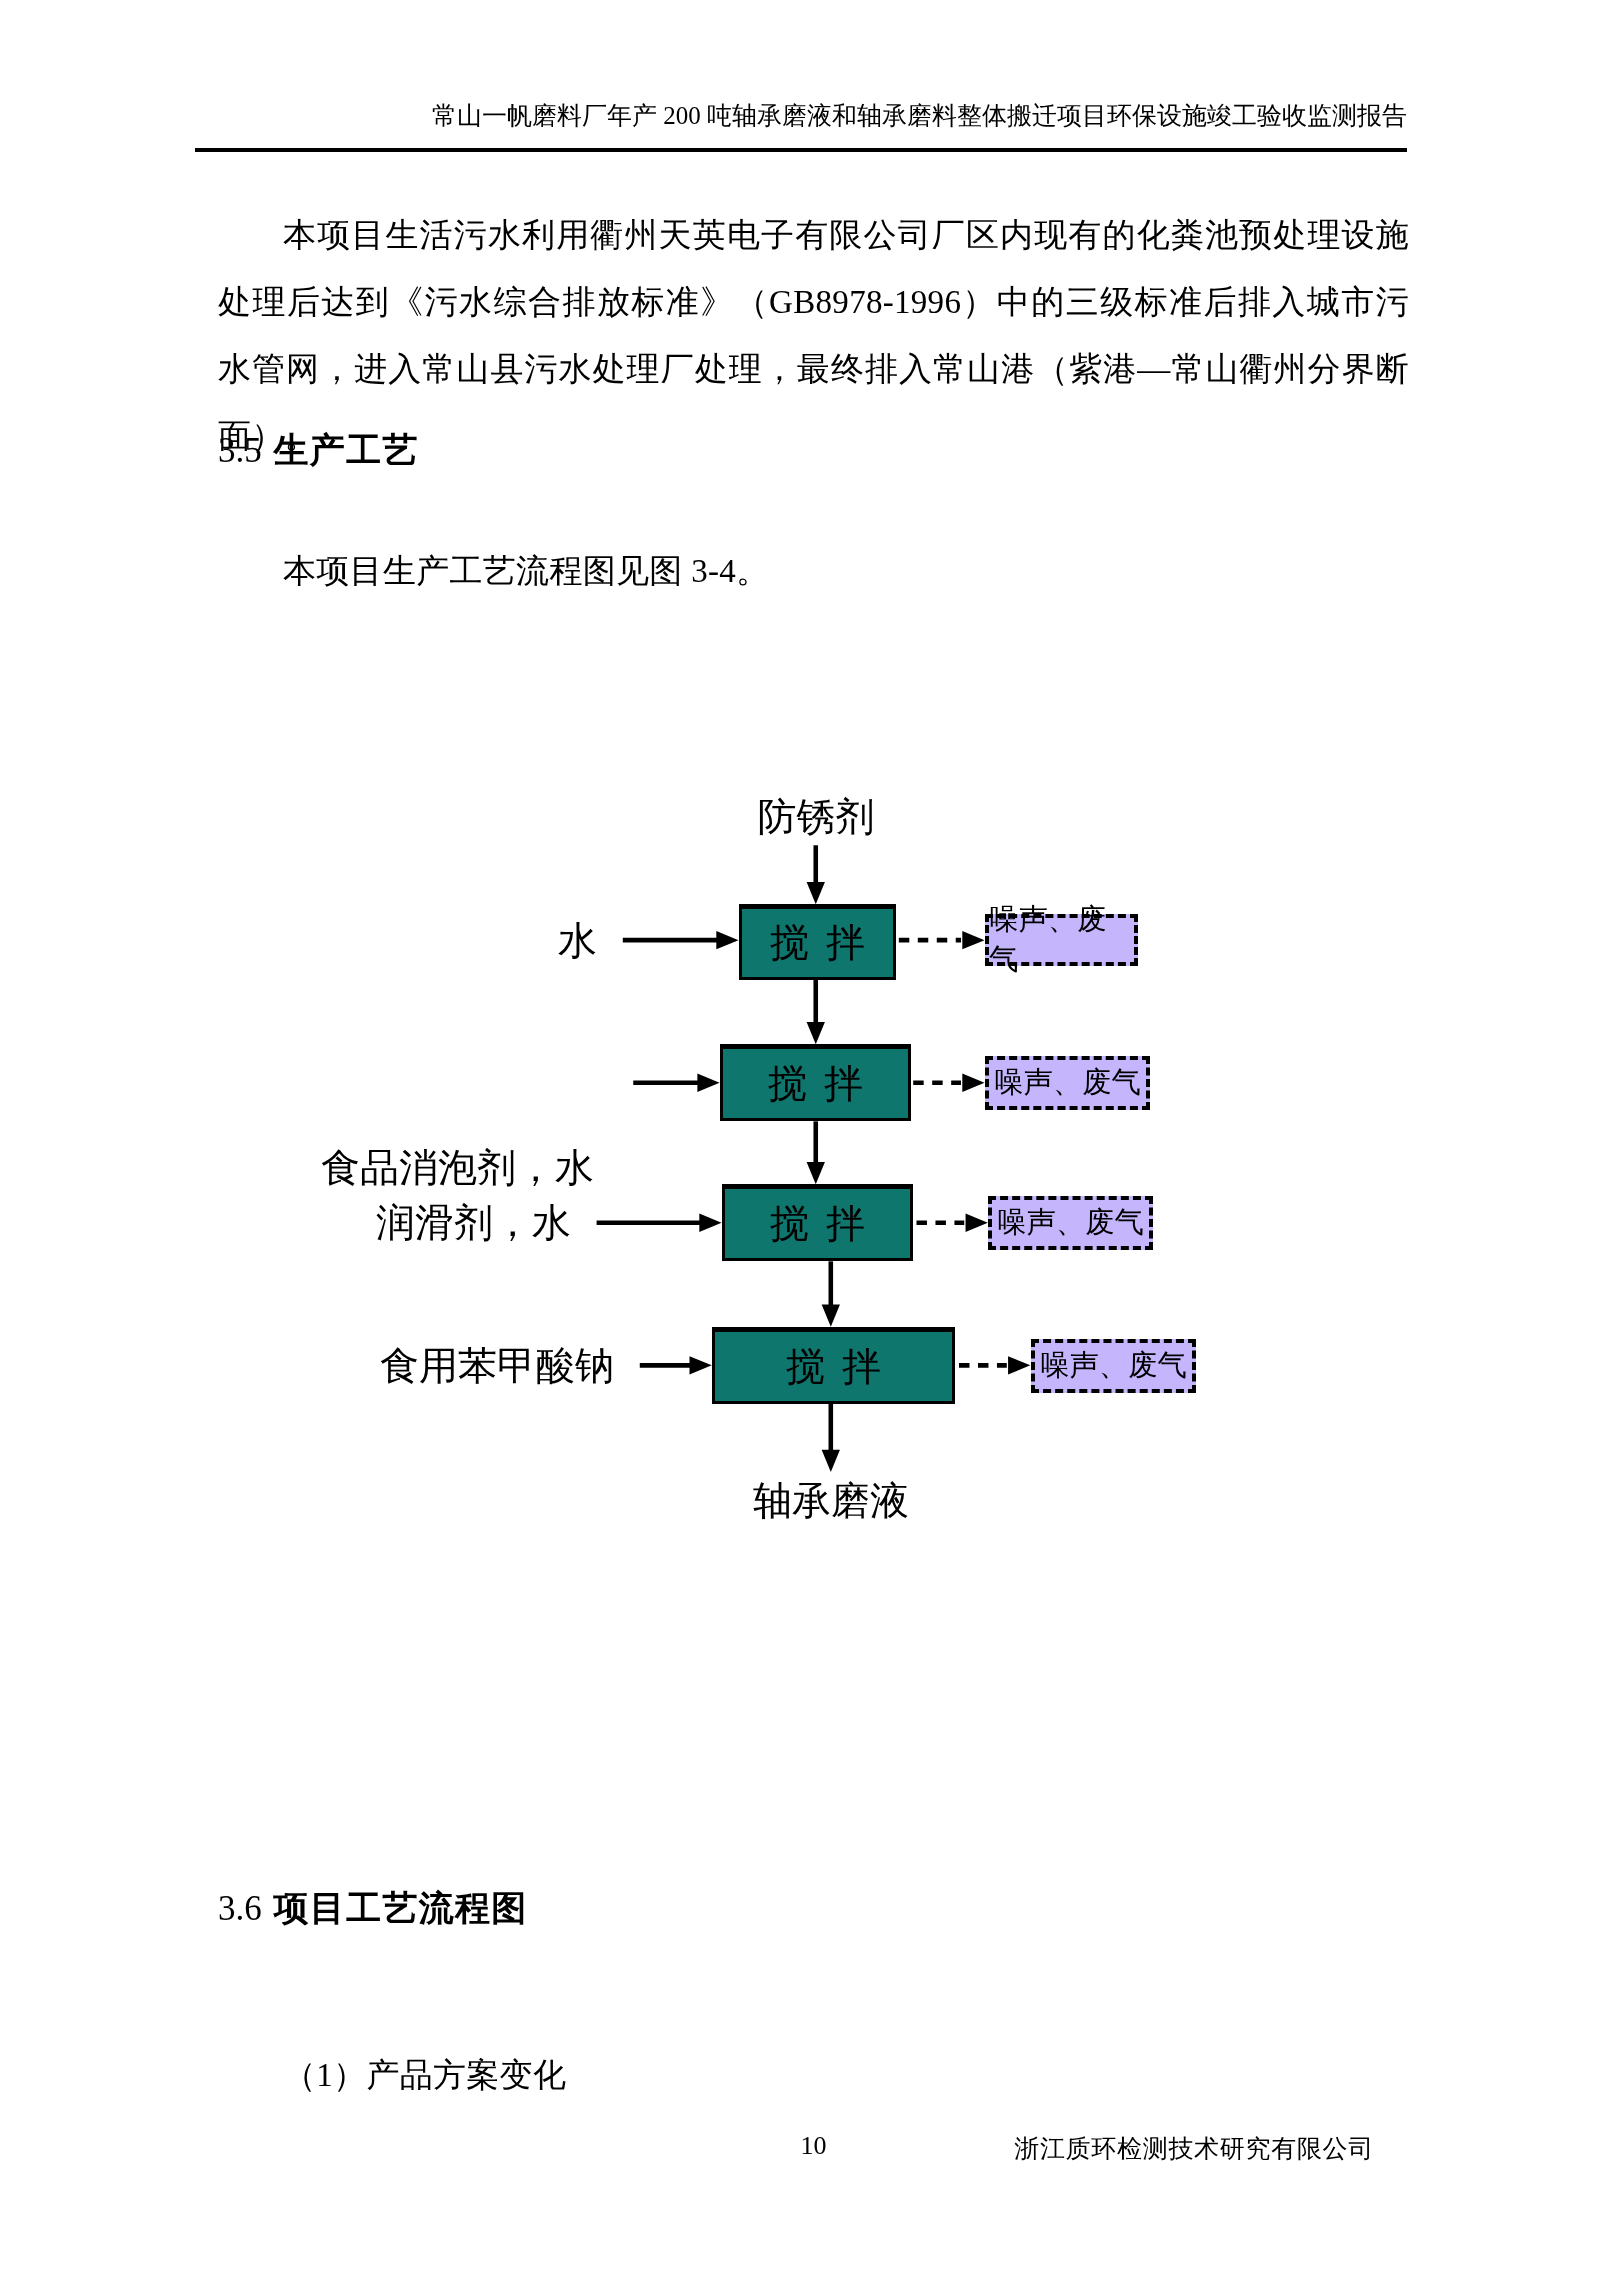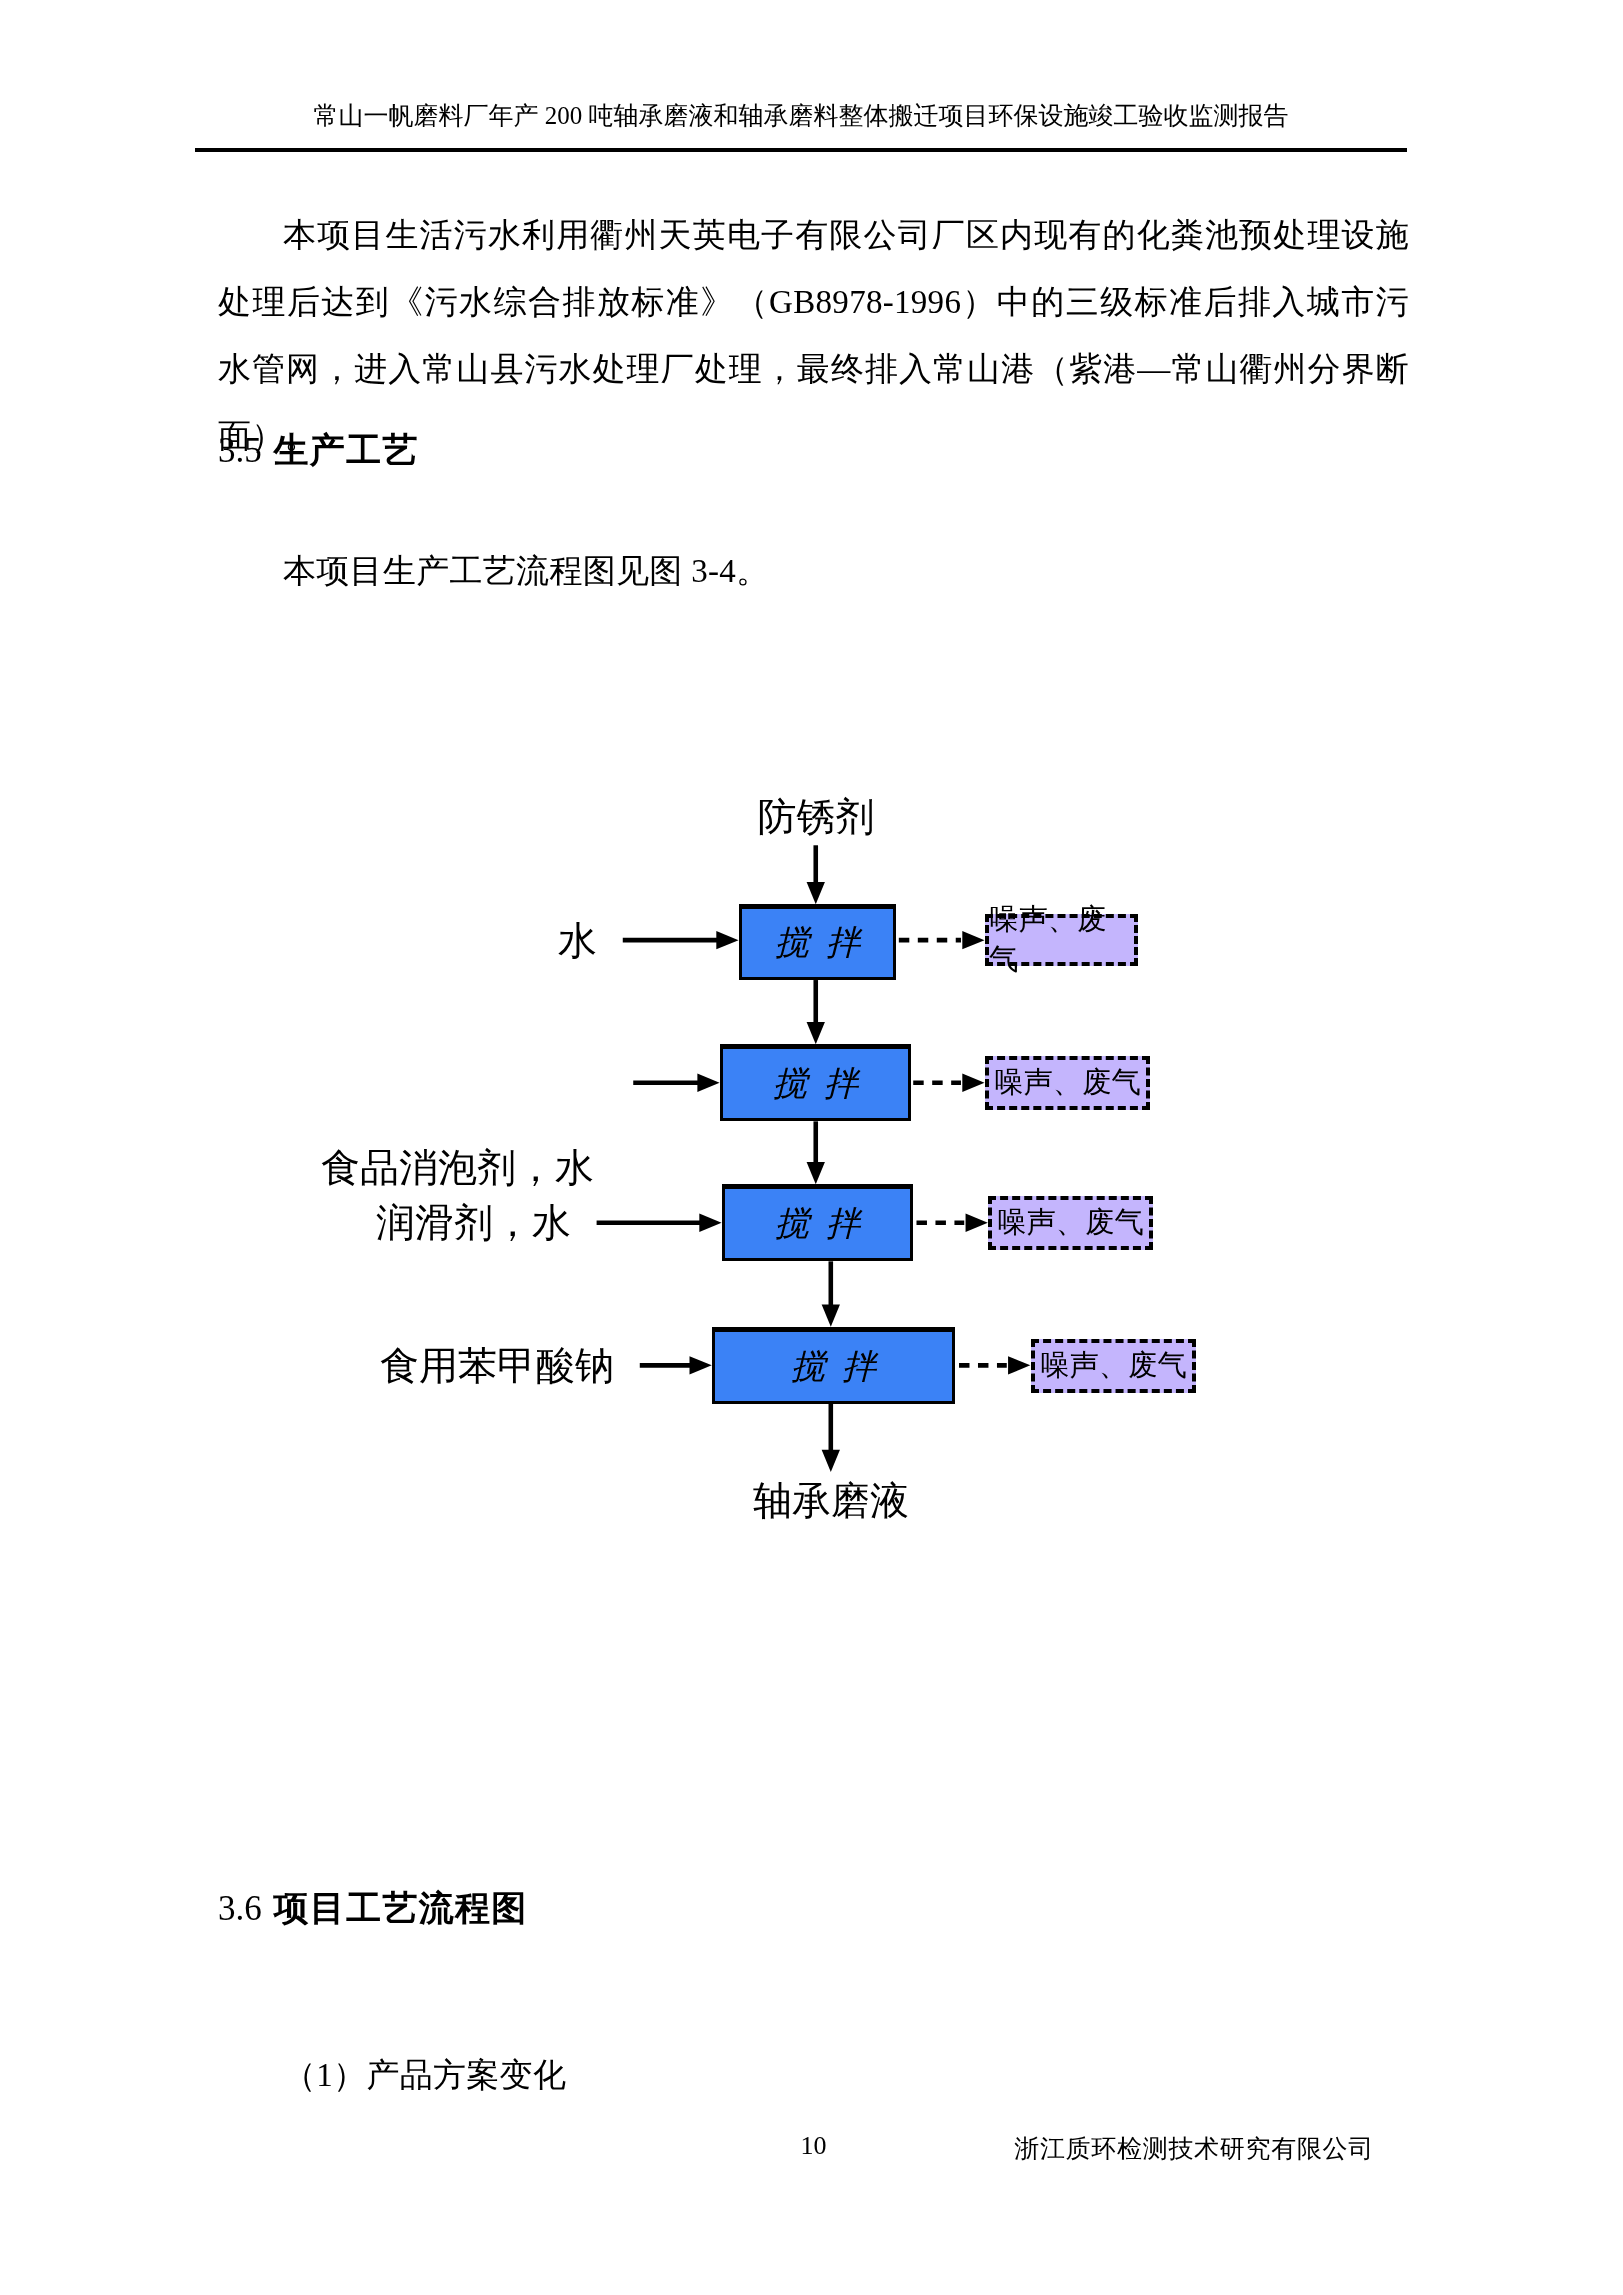--- a/index.html
+++ b/index.html
@@ -11,21 +11,21 @@
     margin: 0 auto;
     background: #ffffff;
     color: #000;
     font-family: "Liberation Serif", "DejaVu Serif", serif;
     overflow: hidden;
   }
   
   .header-title {
     position: absolute;
     top: 99px; left: 195px; width: 1212px;
-    text-align: center;
+    text-align: right;
     font-size: 25px;
     line-height: 33px;
     white-space: nowrap;
   }
   .header-rule {
     position: absolute;
     top: 148px; left: 195px; width: 1212px; height: 3.9px;
     background: #000;
   }
   
@@ -72,25 +72,24 @@
   }
   .centered { text-align: center; }
   .right-aligned { text-align: right; }
   .process-box {
     position: absolute;
     border: 3.3px solid #000;
     border-top-width: 5.9px;
     display: flex;
     align-items: center;
     justify-content: center;
-    font-size: 34px;
+    font-size: 39px;
     letter-spacing: 17px;
     text-indent: 17px;
-    background: #3b82f6;
-    font-style: italic;
+    background: #0f766e;
   }
   .emission-box {
     position: absolute;
     border: 4.6px dashed #000;
     display: flex;
     align-items: center;
     justify-content: center;
     font-size: 29.4px;
     background: #c4b5fd;
   }

